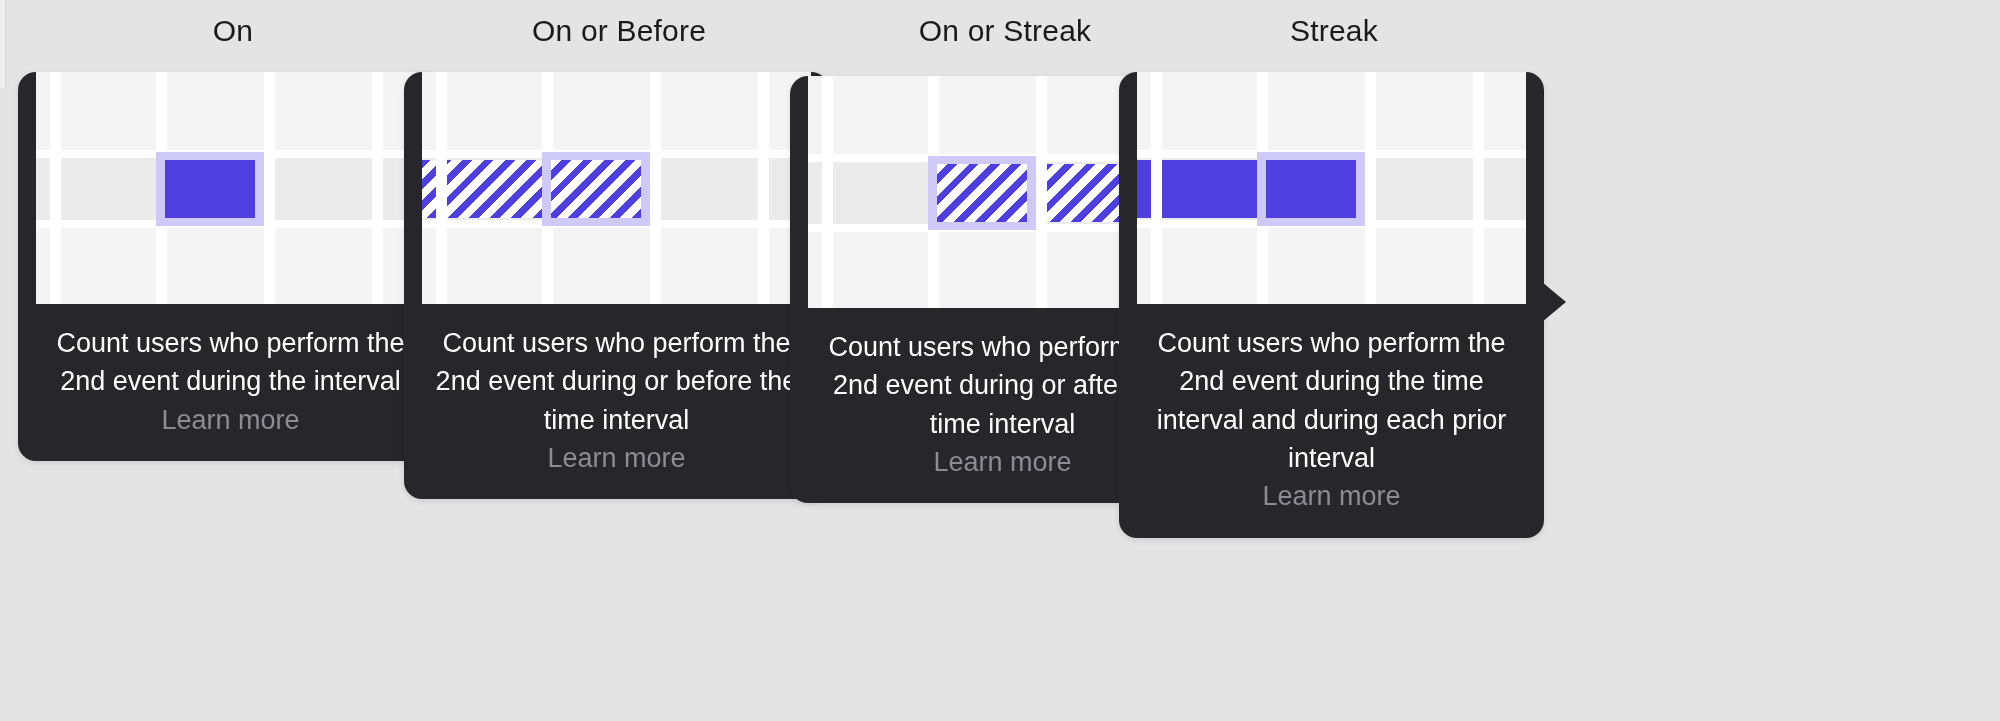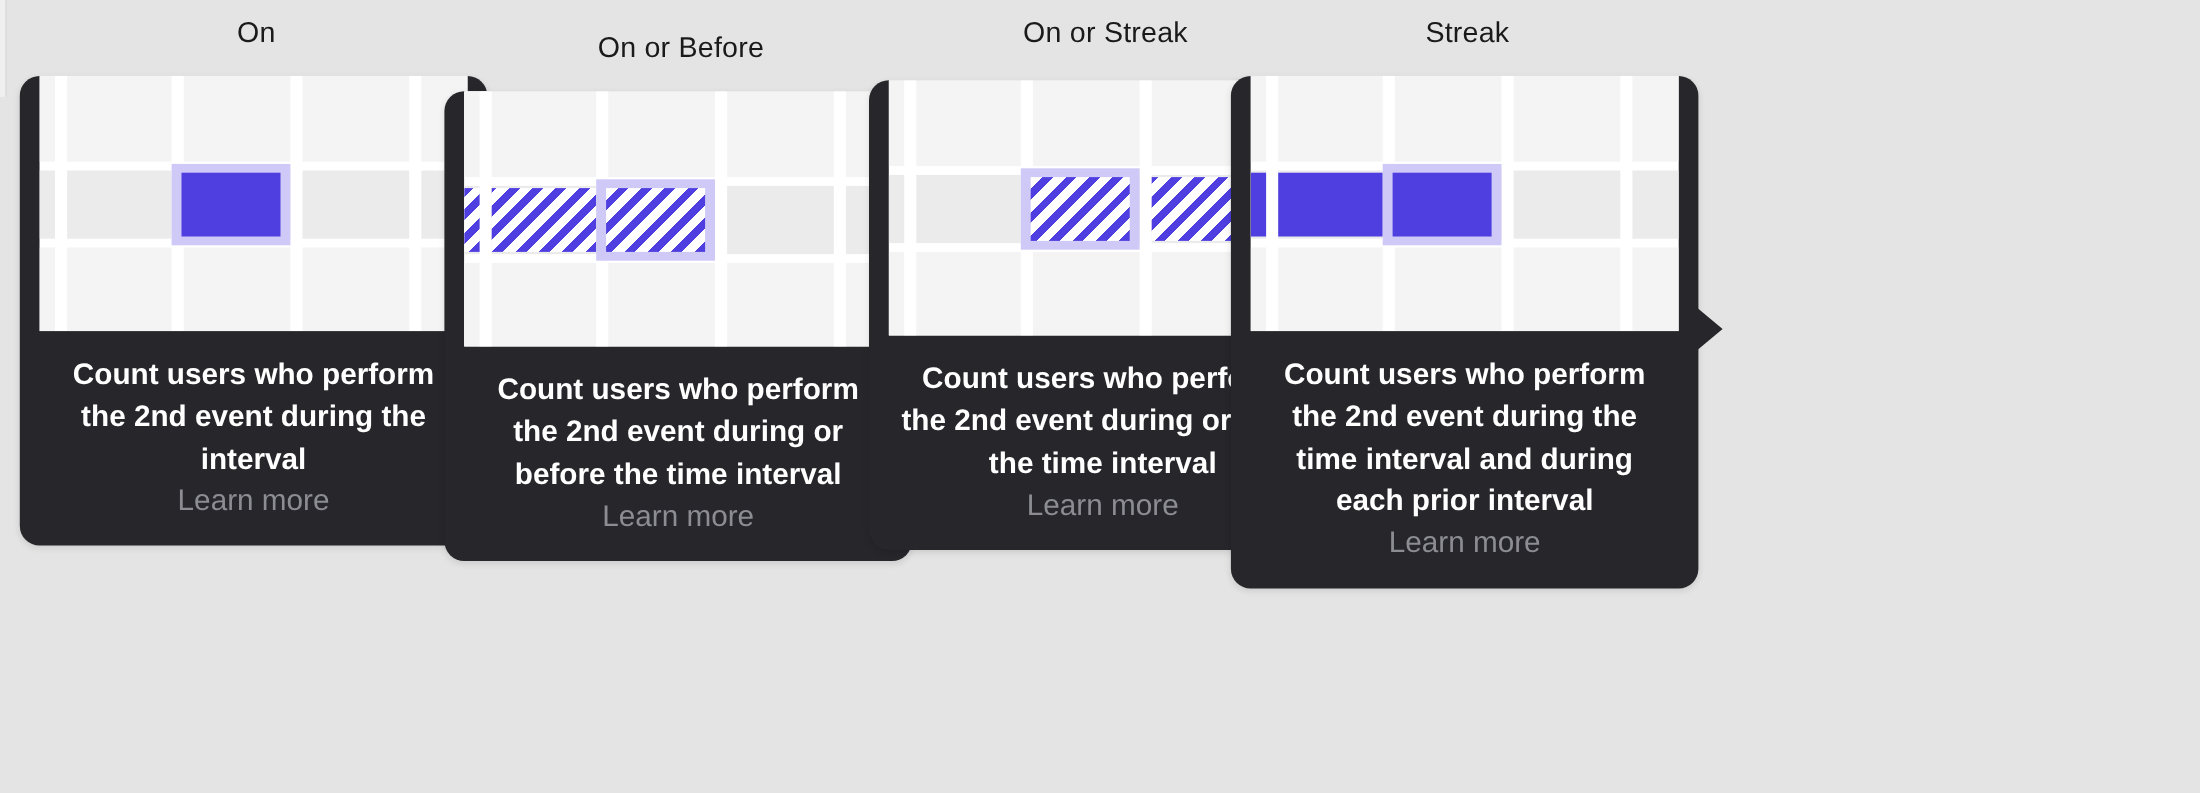--- a/index.html
+++ b/index.html
@@ -35,21 +35,21 @@
   }
 
   .card-col {
     position: absolute;
     top: 0;
     width: 430px;
   }
 
   .col-title {
     text-align: center;
-    font-size: 26px;
+    font-size: 30px;
     color: #1a1a1a;
     font-weight: 400;
     letter-spacing: 0.2px;
     white-space: nowrap;
   }
 
   .tooltip {
     position: relative;
     background: #26262b;
     border-radius: 18px;
@@ -122,21 +122,21 @@
   .mark.halo {
     background: #cfc9f7;
   }
 
   .desc {
     color: #ffffff;
     font-size: 27px;
     line-height: 1.42;
     text-align: center;
     padding: 20px 26px 0 26px;
-    font-weight: 700;
+    font-weight: 400;
   }
 
   .learn-more {
     display: block;
     color: #8c8c93;
     font-size: 27px;
     text-align: center;
     padding: 0 26px 22px 26px;
     line-height: 1.42;
     cursor: pointer;
@@ -167,21 +167,21 @@
 
           <div class="mark halo" style="left:120px; top:80px; width:108px; height:74px;"></div>
           <div class="mark solid" style="left:129px; top:88px; width:90px;  height:58px;"></div>
         </div>
       </div>
       <div class="desc">Count users who perform the 2nd event during the interval</div>
       <span class="learn-more">Learn more</span>
     </div>
   </div>
 
-  <div class="card-col" style="left:404px; top:28px;">
+  <div class="card-col" style="left:404px; top:14px;">
     <div class="col-title">On or Before</div>
     <div class="tooltip" style="margin-top:24px; width:425px;">
       <div class="pointer" style="top:210px;"></div>
       <div class="grid-wrap">
         <div class="grid-canvas">
           <div class="band" style="top:0px;   height:78px;"></div>
           <div class="band mid" style="top:86px;  height:62px;"></div>
           <div class="band" style="top:156px; height:76px;"></div>
 
           <div class="vline" style="left:14px;"></div>

